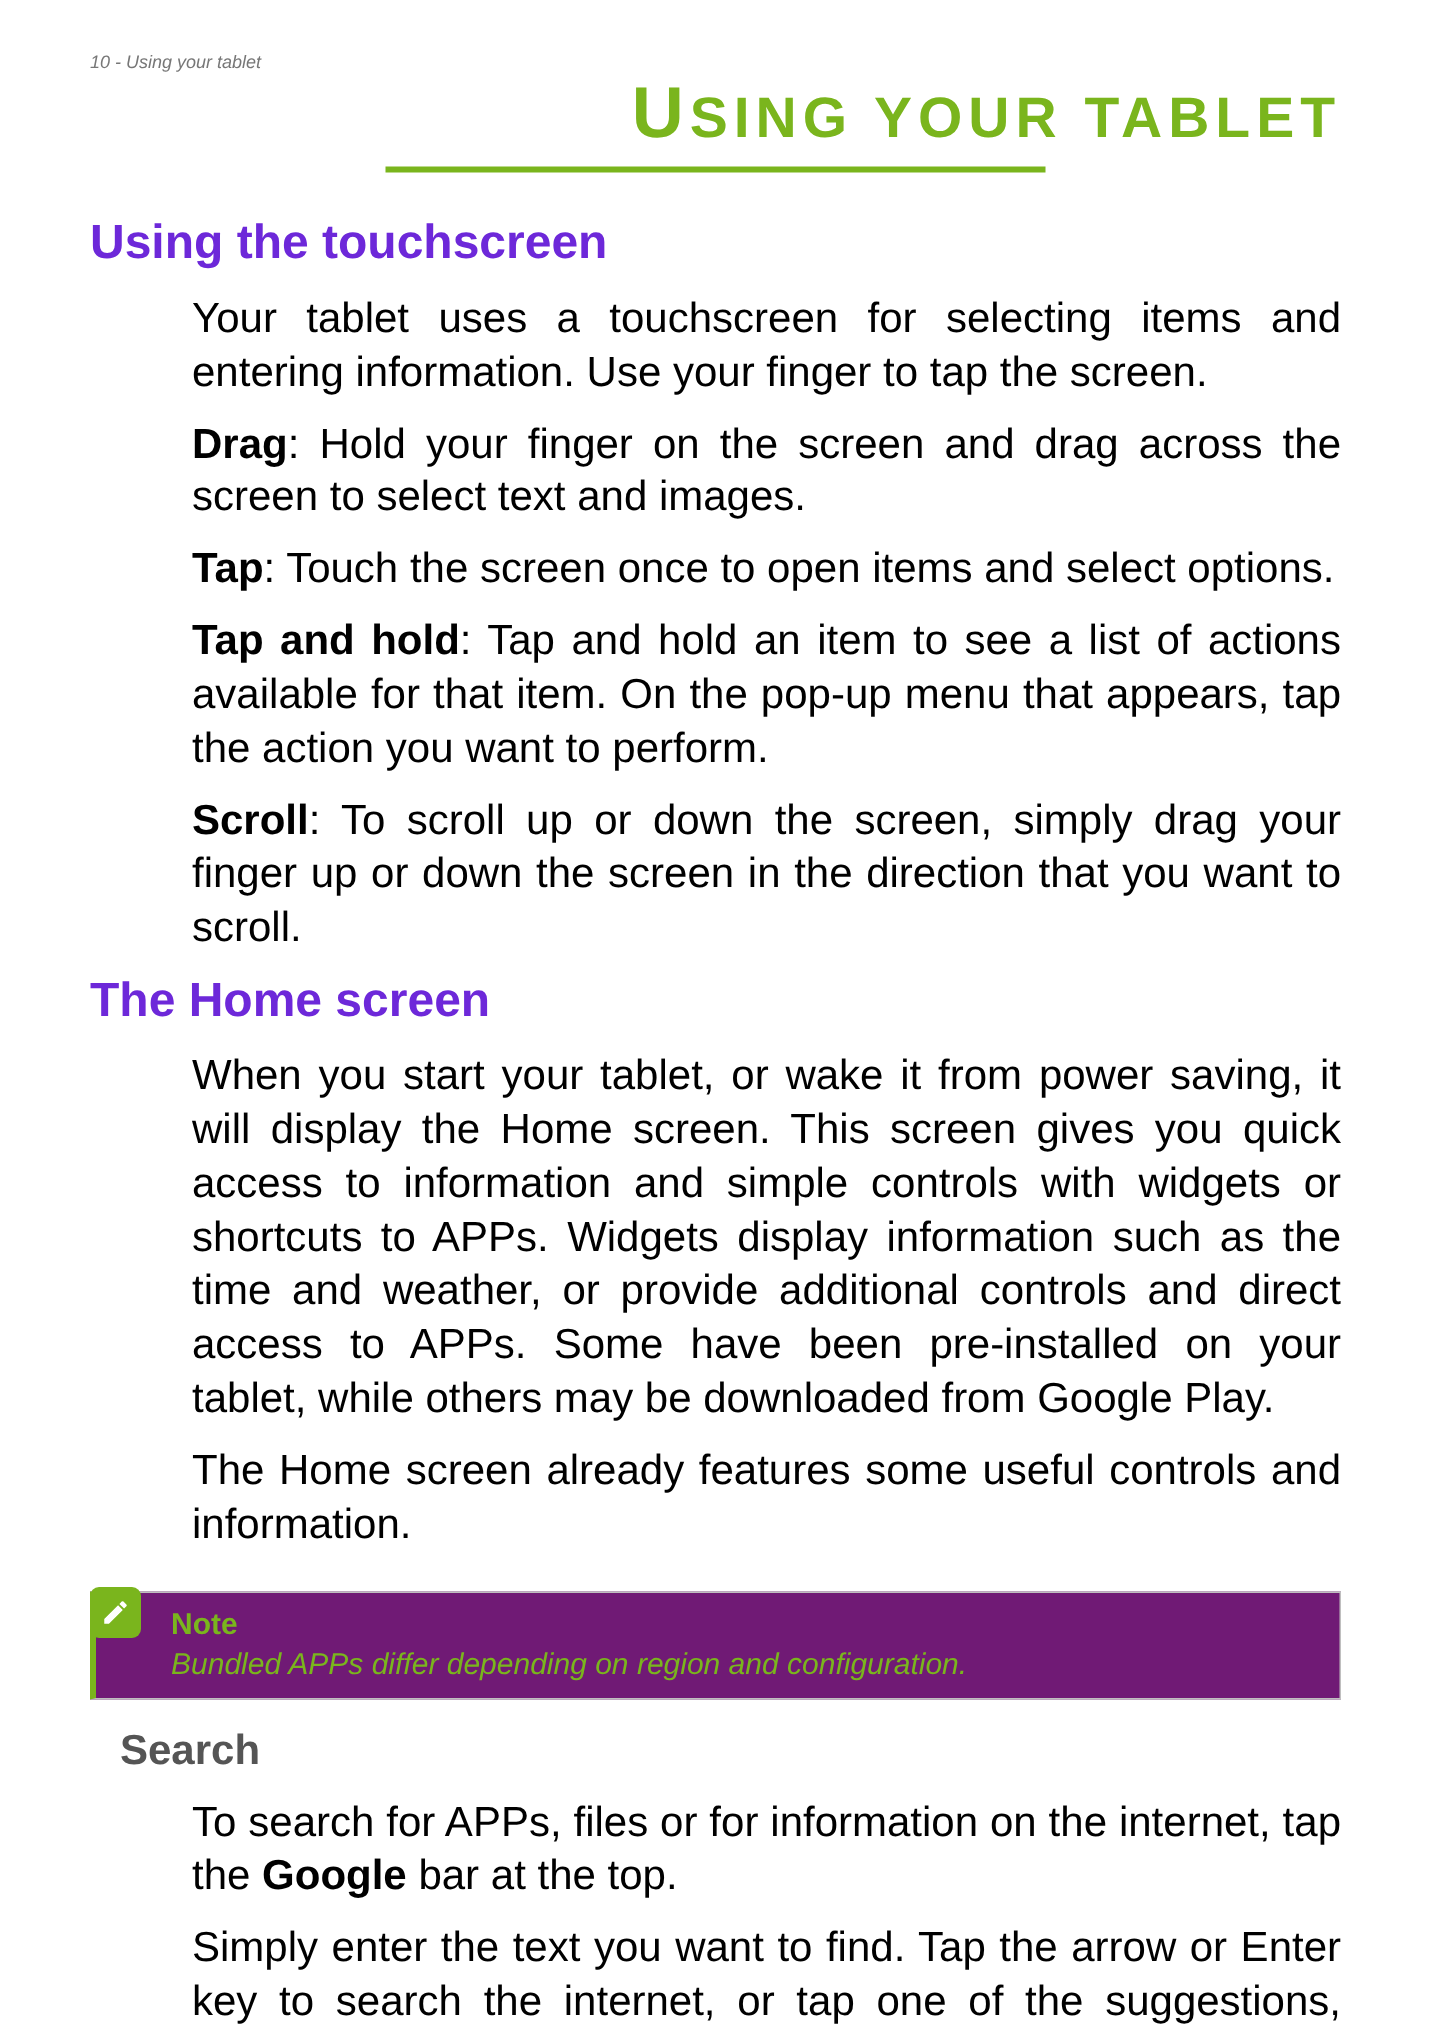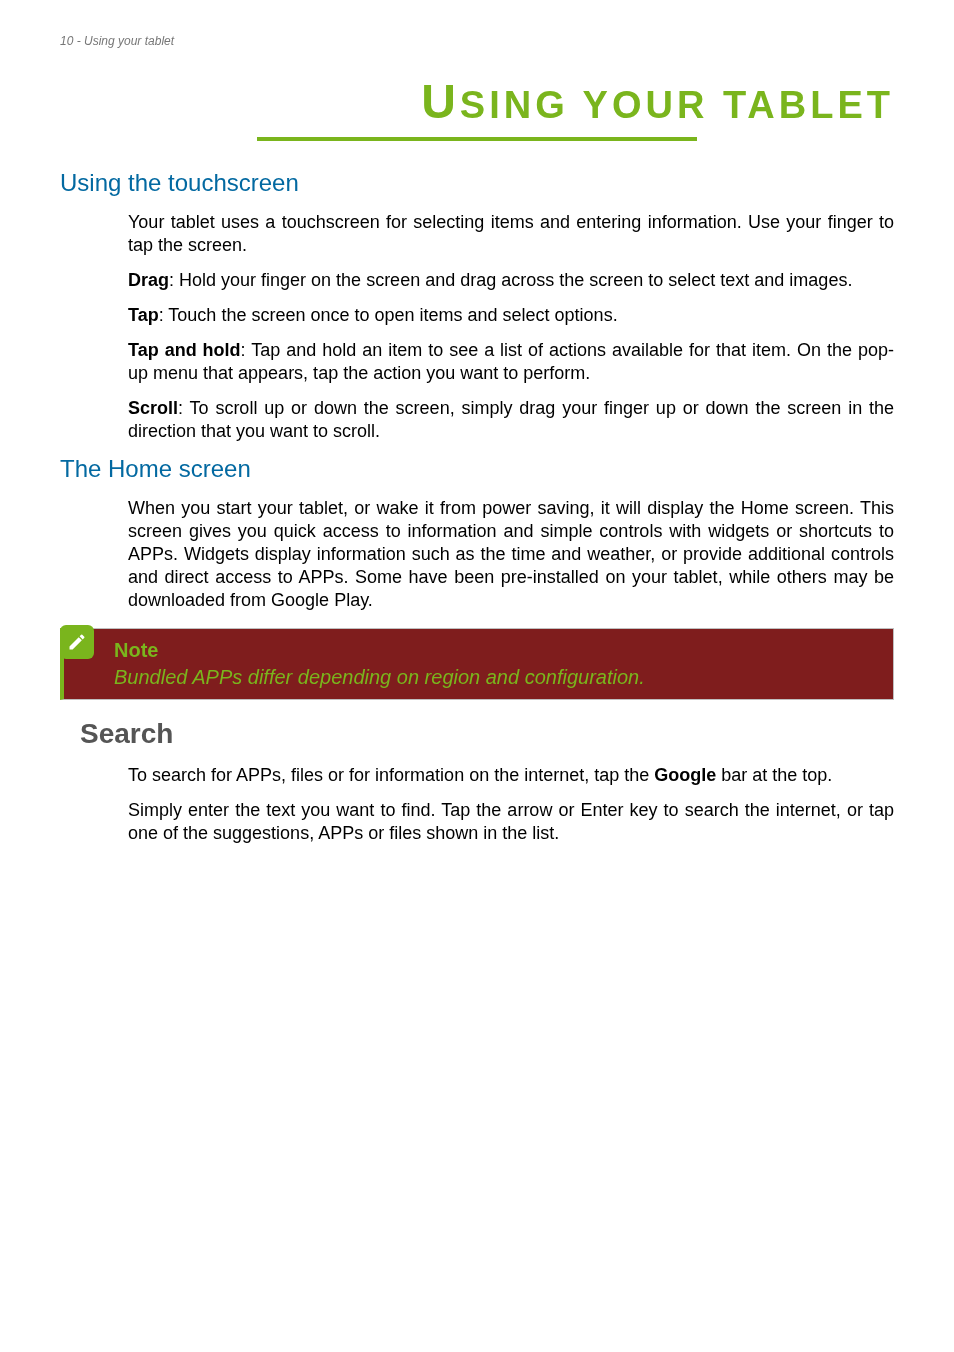--- a/index.html
+++ b/index.html
@@ -1,59 +1,59 @@
 <!DOCTYPE html>
 <html><head>
 <meta charset="utf-8">
 <style>
   * { box-sizing: border-box; margin: 0; padding: 0; }
   html, body { width: 954px; height: 1352px; background: #fff; }
   body { font-family: Arial, Helvetica, sans-serif; color: #000; }
   .page { width: 954px; height: 1352px; padding: 34px 60px 40px 60px; position: relative; }
-  .running-head { font-size: 12px; font-style: italic; color: #777; margin-bottom: 26px; }
+  .running-head { font-size: 12px; font-style: italic; color: #777; }
   .chapter-title {
     font-family: Arial, Helvetica, sans-serif;
     font-weight: 700;
     font-size: 38px;
     letter-spacing: 4px;
     color: #7ab51d;
     text-align: right;
     margin-bottom: 8px;
   }
   .chapter-title .first-big { font-size: 48px; letter-spacing: 4px; }
   .chapter-underline {
     width: 440px;
     height: 4px;
     background: #7ab51d;
     margin: 4px auto 28px auto;
   }
   .h1 {
-    font-size: 24px;
-    font-weight: 400;
-    color: #0369a1;
+    font-size: 32px;
+    font-weight: 700;
+    color: #6d28d9;
     margin: 10px 0 14px 0;
   }
   .h2 {
     font-size: 28px;
     font-weight: 700;
     color: #555;
     margin: 16px 0 14px 20px;
   }
   .body-block { margin-left: 68px; }
   .para {
-    font-size: 18px;
+    font-size: 28px;
     line-height: 1.28;
     margin-bottom: 12px;
     text-align: justify;
   }
   .bold { font-weight: 700; }
   .note-box {
     border: 1px solid #bfbfbf;
-    background: #7f1d1d;
-    margin: 16px 0 18px 0;
+    background: #701a75;
+    margin: 27px 0 18px 0;
     padding: 10px 14px 10px 50px;
     position: relative;
     border-left: 4px solid #7ab51d;
     min-height: 60px;
   }
   .note-icon {
     position: absolute;
     left: -4px;
     top: -4px;
     width: 34px;
@@ -93,20 +93,21 @@
       <span class="bold">Tap and hold</span><span>: Tap and hold an item to see a list of actions available for that item. On the pop-up menu that appears, tap the action you want to perform.</span>
     </p>
     <p class="para">
       <span class="bold">Scroll</span><span>: To scroll up or down the screen, simply drag your finger up or down the screen in the direction that you want to scroll.</span>
     </p>
   </div>
 
   <div class="h1">The Home screen</div>
   <div class="body-block">
     <p class="para">When you start your tablet, or wake it from power saving, it will display the Home screen. This screen gives you quick access to information and simple controls with widgets or shortcuts to APPs. Widgets display information such as the time and weather, or provide additional controls and direct access to APPs. Some have been pre-installed on your tablet, while others may be downloaded from Google Play.</p>
+    <p class="para">The Home screen already features some useful controls and information.</p>
   </div>
 
   <div class="note-box">
     <div class="note-icon">
       <svg viewBox="0 0 24 24">
         <path d="M3 17.25V21h3.75L17.81 9.94l-3.75-3.75L3 17.25zM20.71 7.04a1 1 0 0 0 0-1.41l-2.34-2.34a1 1 0 0 0-1.41 0l-1.83 1.83 3.75 3.75 1.83-1.83z" fill="#fff"></path>
       </svg>
     </div>
     <div class="note-title">Note</div>
     <div class="note-body">Bundled APPs differ depending on region and configuration.</div>

